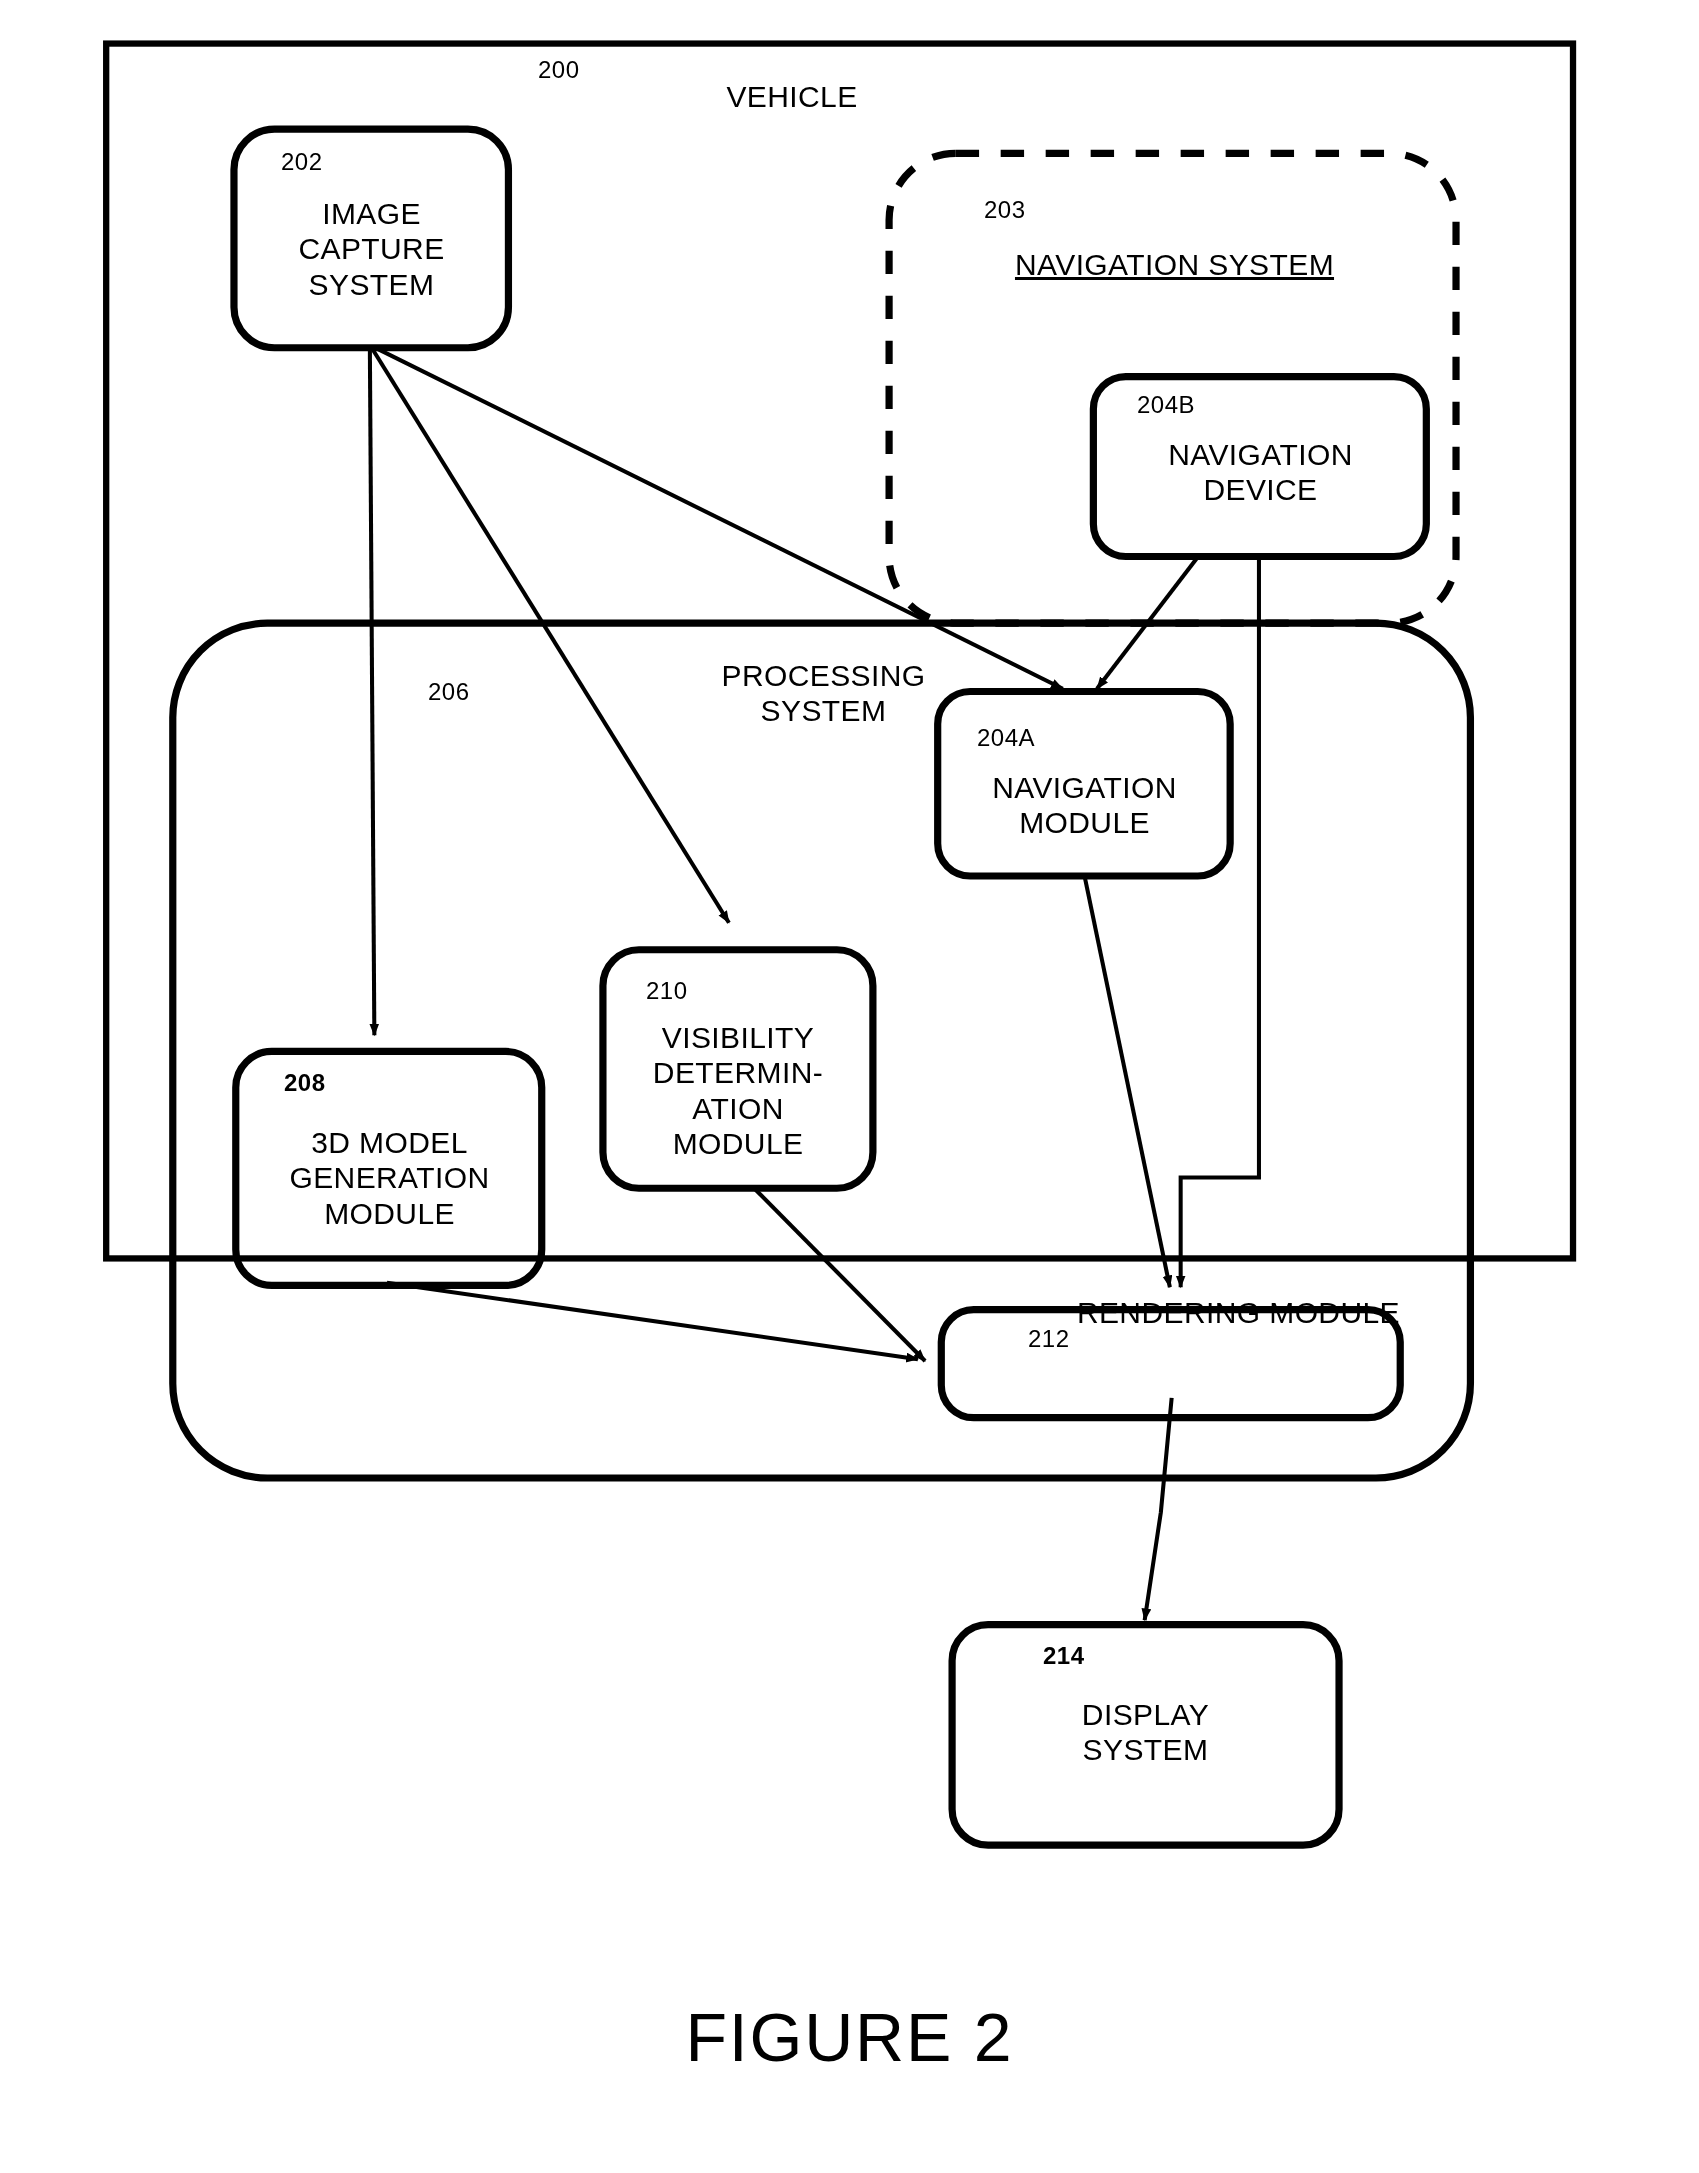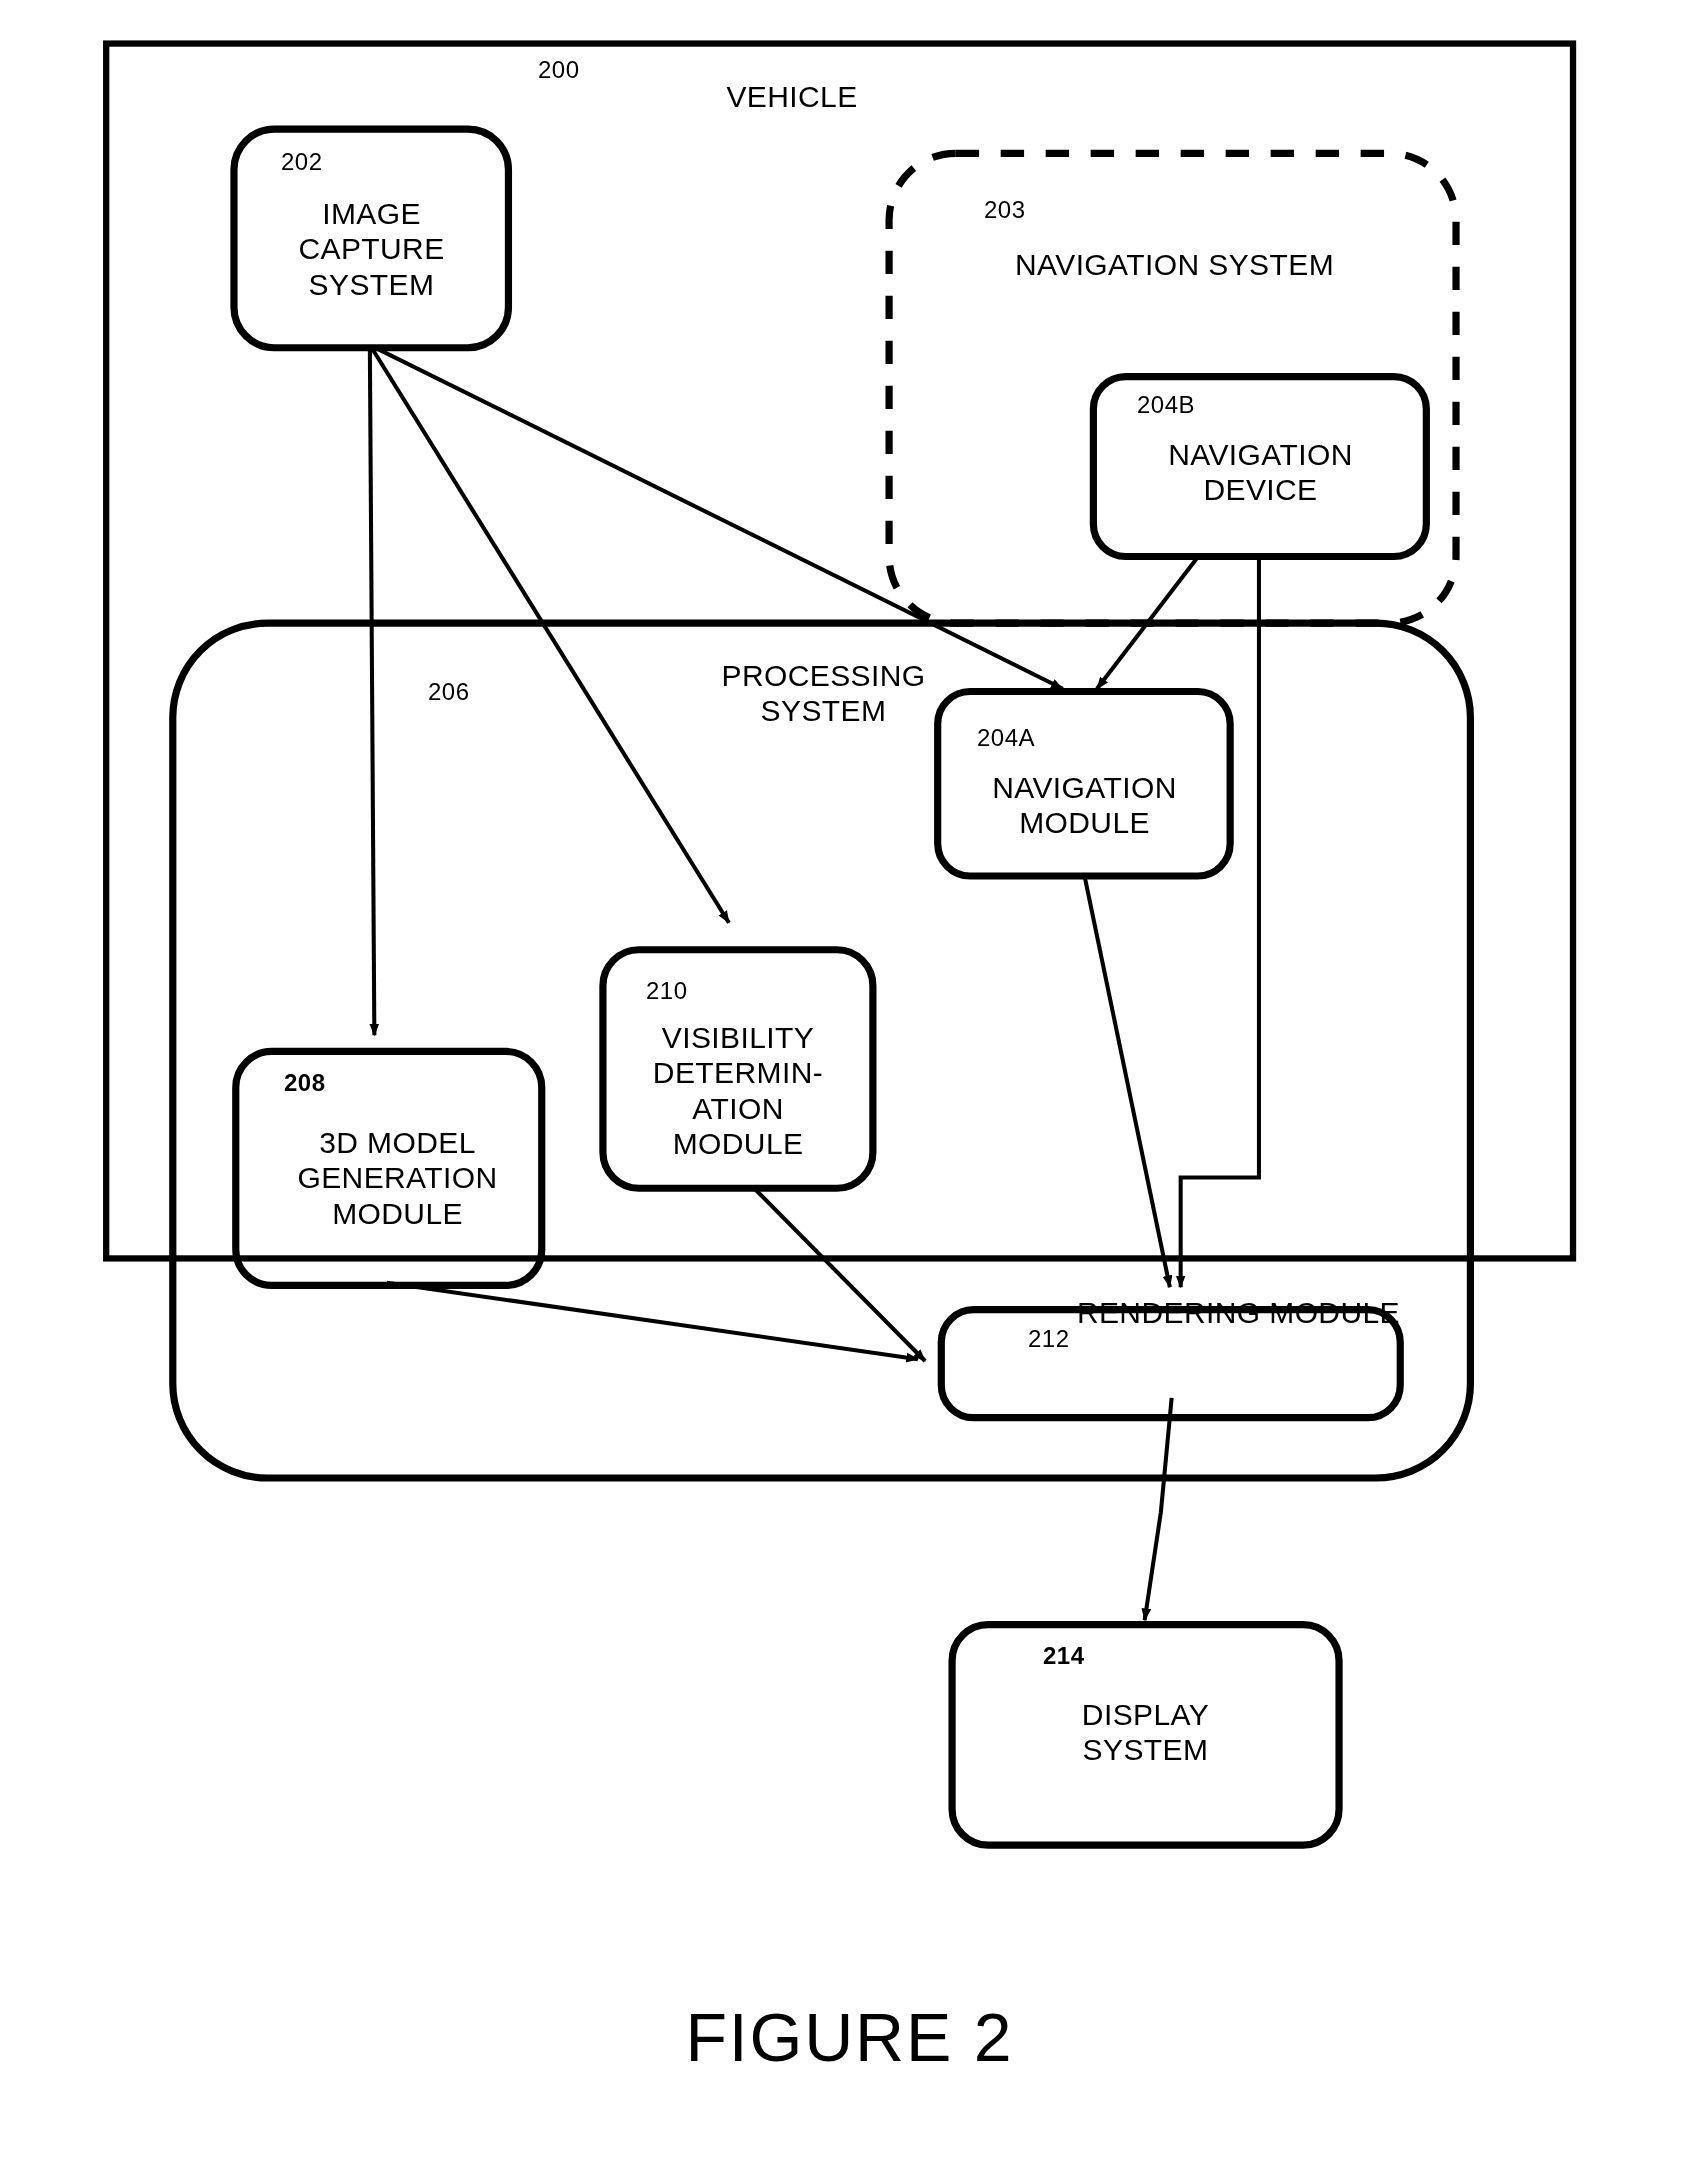--- a/index.html
+++ b/index.html
@@ -114,42 +114,42 @@
 
   <div class="ref" style="left:538px; top:56px;">200</div>
   <div class="lbl big-title" style="left:657px; top:79px; width:270px;">VEHICLE</div>
 
   <div class="ref" style="left:281px; top:148px;">202</div>
   <div class="lbl box-title" style="left:234px; top:196px; width:275px;">IMAGE
 CAPTURE
 SYSTEM</div>
 
   <div class="ref" style="left:984px; top:196px;">203</div>
-  <div class="lbl big-title" style="left:936px; top:247px; width:477px;">NAVIGATION SYSTEM</div>
+  <div class="lbl big-title" style="left:936px; top:247px; width:477px;text-decoration:underline;">NAVIGATION SYSTEM</div>
 
   <div class="ref" style="left:1137px; top:391px;">204B</div>
   <div class="lbl box-title" style="left:1094px; top:437px; width:333px;">NAVIGATION
 DEVICE</div>
 
   <div class="ref" style="left:428px; top:658px;margin-top:20px;">206</div>
   <div class="lbl big-title" style="left:621px; top:658px; width:405px;">PROCESSING
 SYSTEM</div>
 
   <div class="ref" style="left:977px; top:724px;">204A</div>
   <div class="lbl box-title" style="left:938px; top:770px; width:293px;">NAVIGATION
 MODULE</div>
 
   <div class="ref" style="left:646px; top:977px;">210</div>
   <div class="lbl box-title" style="left:594px; top:1020px; width:288px;">VISIBILITY
 DETERMIN-
 ATION
 MODULE</div>
 
   <div class="ref" style="left:284px; top:1069px;font-weight:bold;">208</div>
-  <div class="lbl box-title" style="left:232px; top:1125px; width:315px;padding-left:8px;">3D MODEL
+  <div class="lbl box-title" style="left:232px; top:1125px; width:315px;">3D MODEL
 GENERATION
 MODULE</div>
 
   <div class="ref" style="left:1028px; top:1325px;">212</div>
   <div class="lbl box-title" style="left:941px; top:1295px; width:459px;text-align:right;">RENDERING MODULE</div>
 
   <div class="ref" style="left:1043px; top:1642px;font-weight:bold;">214</div>
   <div class="lbl box-title" style="left:952px; top:1697px; width:387px;">DISPLAY
 SYSTEM</div>
 

